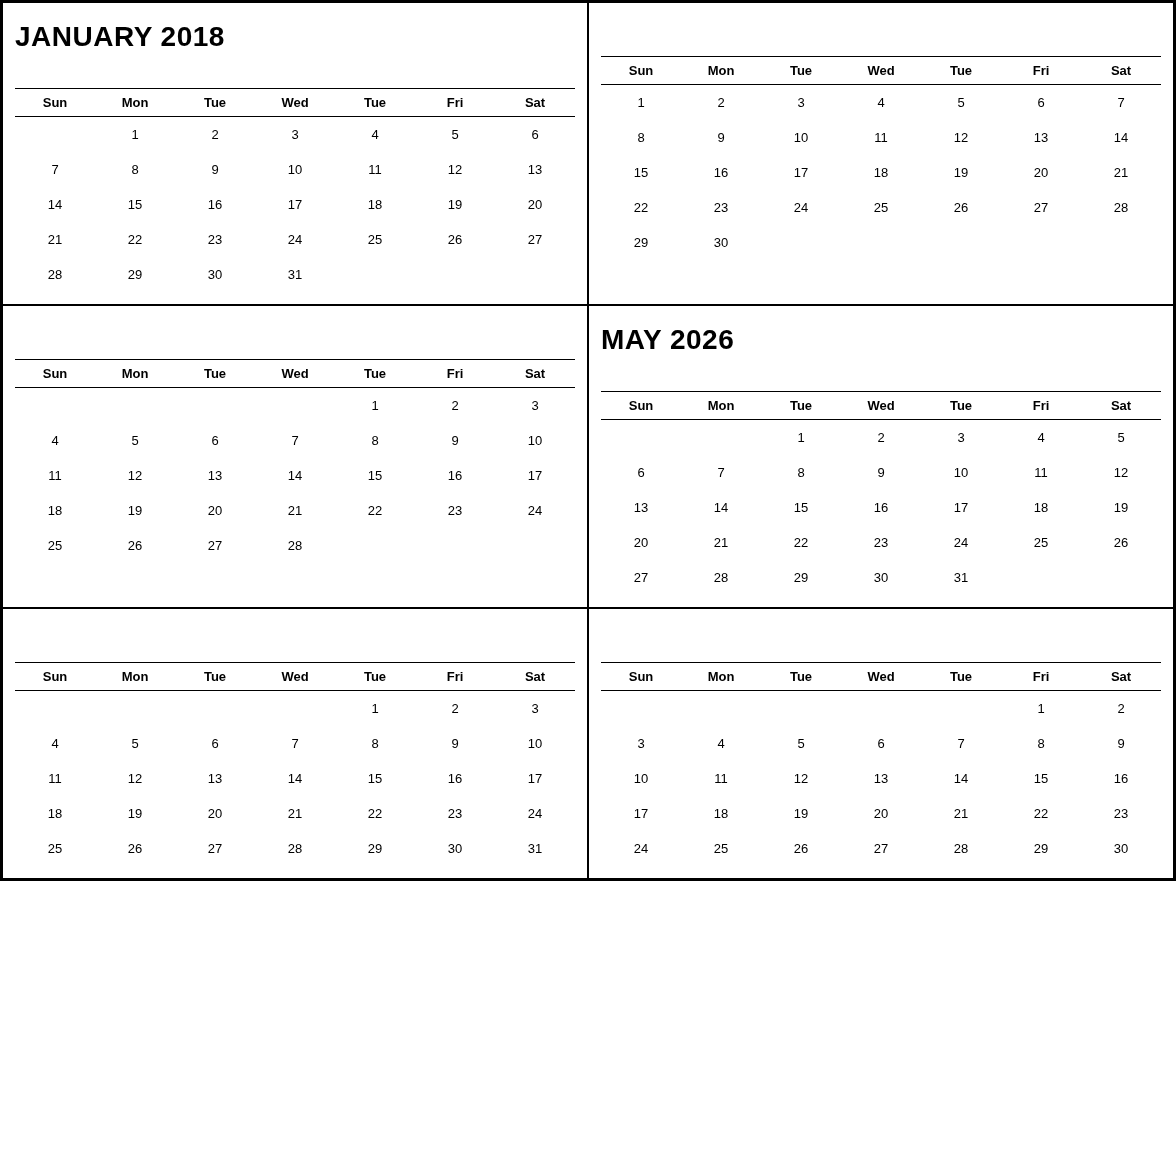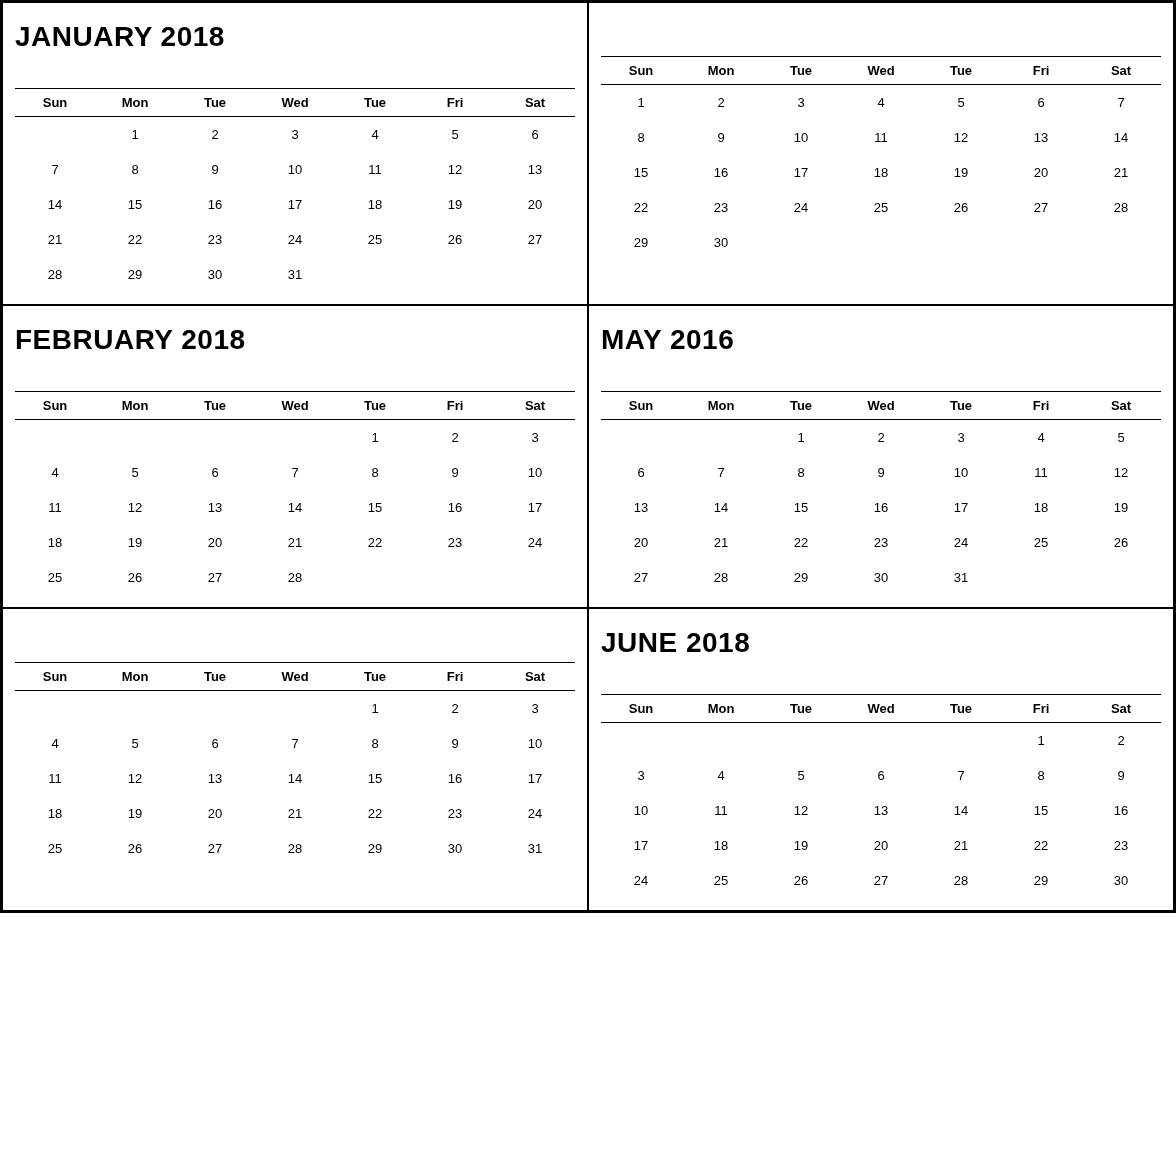--- a/index.html
+++ b/index.html
@@ -170,21 +170,20 @@
             <td></td>
             <td></td>
             <td></td>
             <td></td>
             <td></td>
           </tr>
         </tbody>
       </table>
     </div>
     <div class="month-block">
-      <div class="month-title">FEBRUARY 2018</div>
       <table class="calendar-table">
         <thead>
           <tr>
             <th>Sun</th>
             <th>Mon</th>
             <th>Tue</th>
             <th>Wed</th>
             <th>Tue</th>
             <th>Fri</th>
             <th>Sat</th>
@@ -233,21 +232,21 @@
             <td>27</td>
             <td>28</td>
             <td></td>
             <td></td>
             <td></td>
           </tr>
         </tbody>
       </table>
     </div>
     <div class="month-block">
-      <div class="month-title">MAY 2016</div>
+      <div class="month-title">MAY 2026</div>
       <table class="calendar-table">
         <thead>
           <tr>
             <th>Sun</th>
             <th>Mon</th>
             <th>Tue</th>
             <th>Wed</th>
             <th>Tue</th>
             <th>Fri</th>
             <th>Sat</th>
@@ -358,21 +357,20 @@
             <td>27</td>
             <td>28</td>
             <td>29</td>
             <td>30</td>
             <td>31</td>
           </tr>
         </tbody>
       </table>
     </div>
     <div class="month-block">
-      <div class="month-title">JUNE 2018</div>
       <table class="calendar-table">
         <thead>
           <tr>
             <th>Sun</th>
             <th>Mon</th>
             <th>Tue</th>
             <th>Wed</th>
             <th>Tue</th>
             <th>Fri</th>
             <th>Sat</th>

